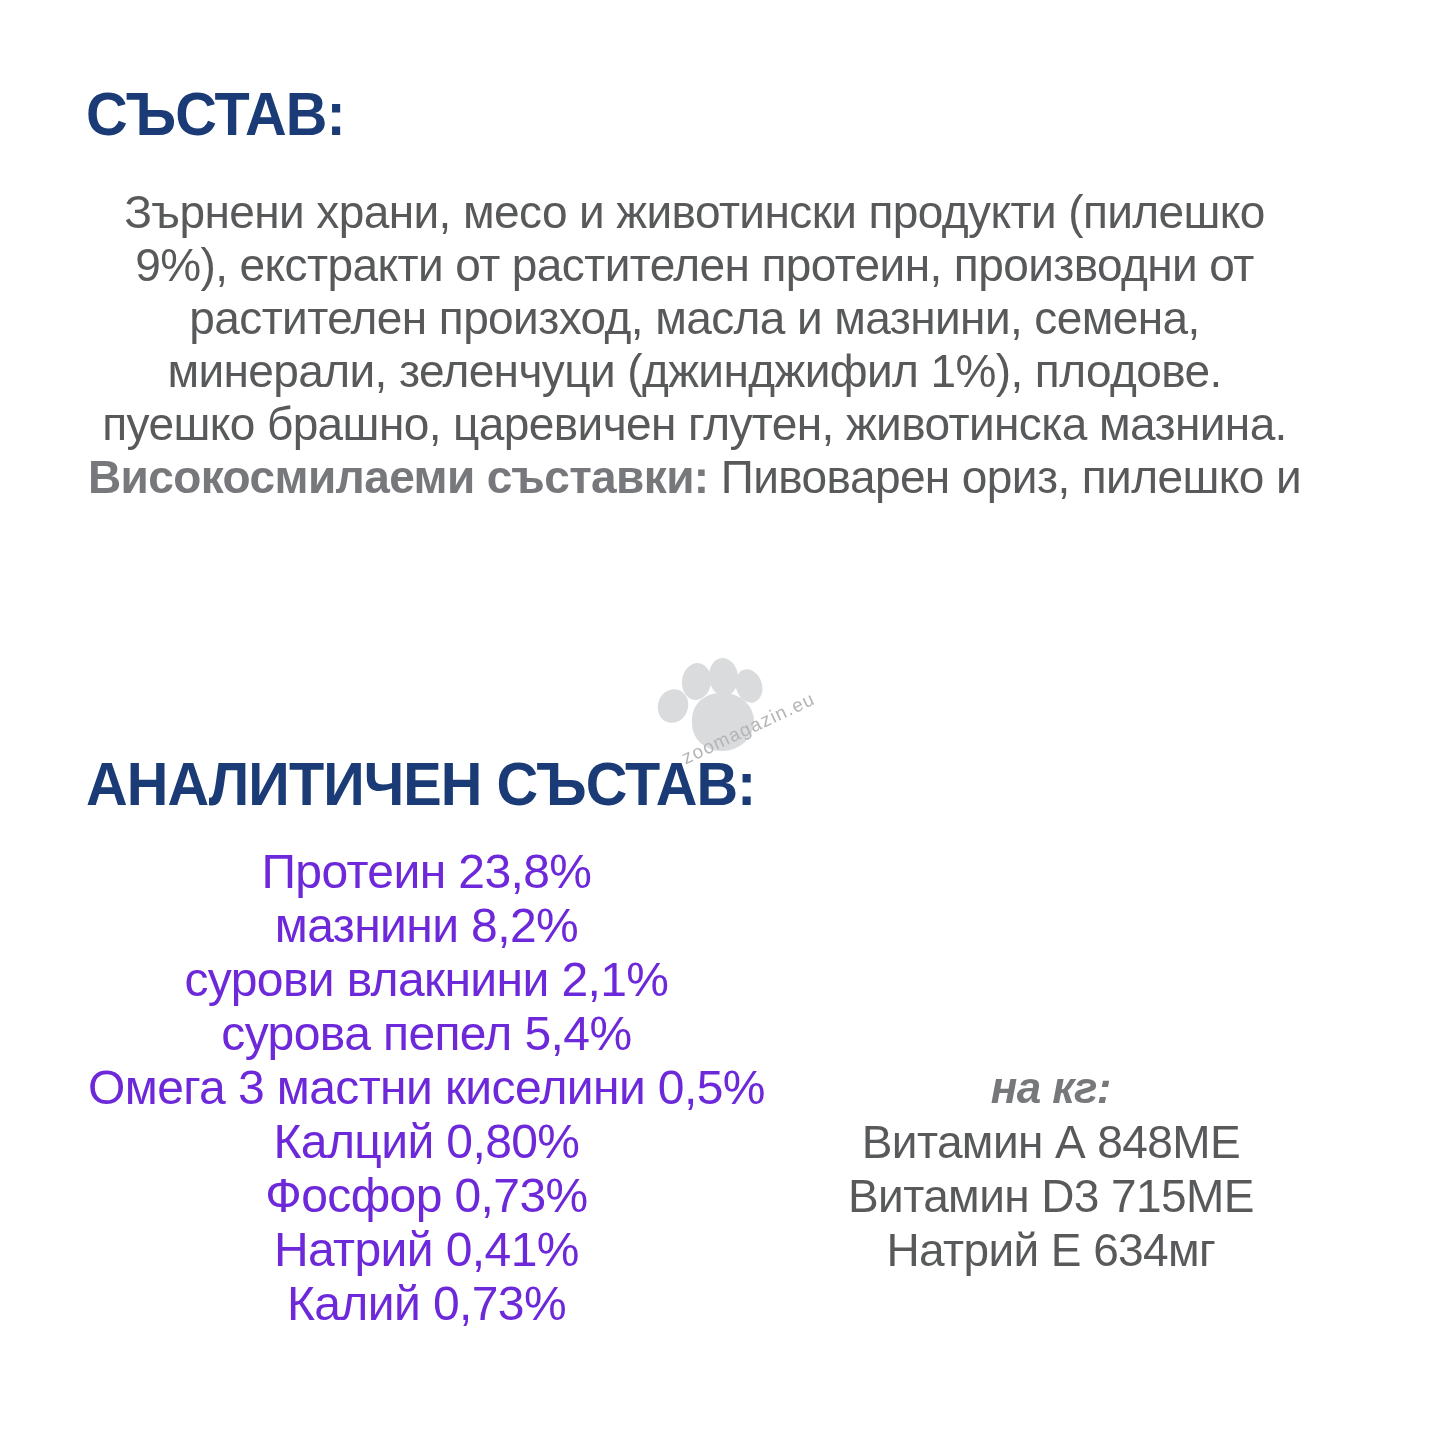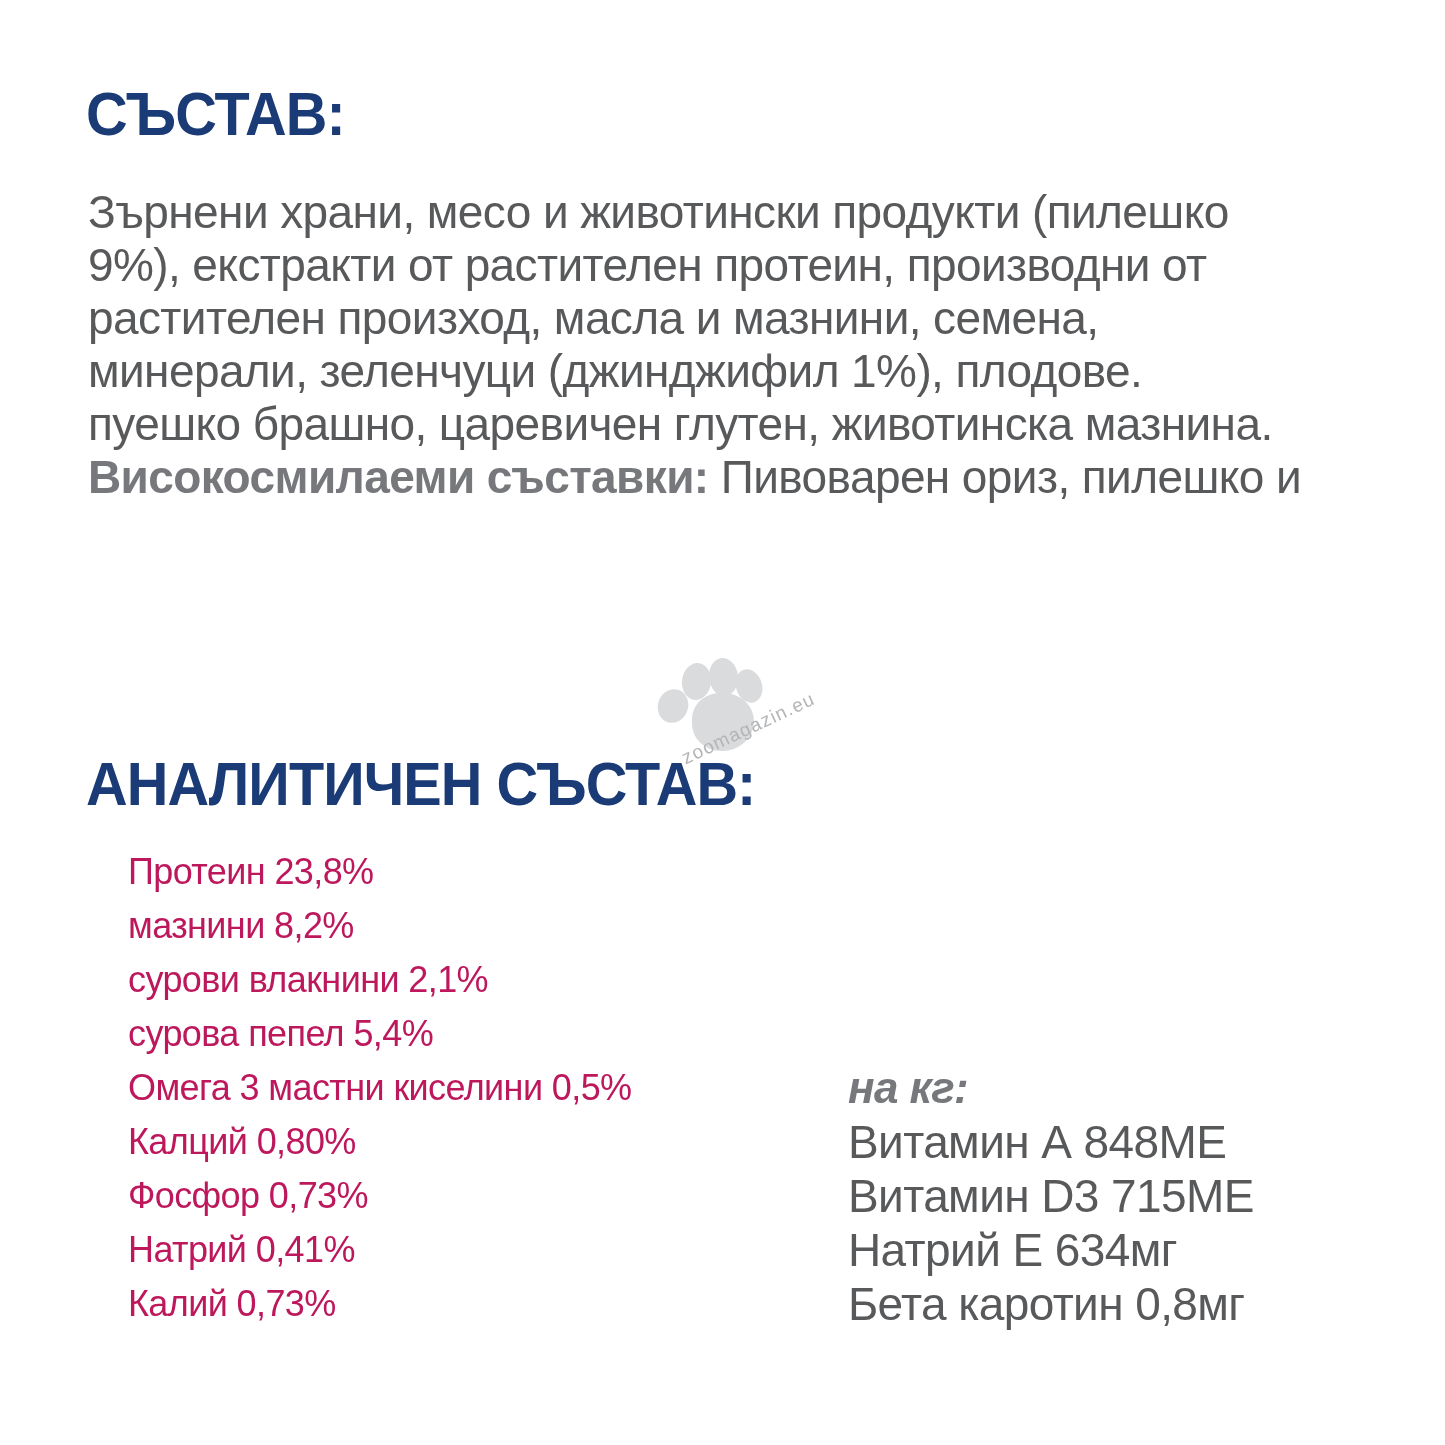--- a/index.html
+++ b/index.html
@@ -7,20 +7,21 @@
     padding: 0;
     background: #ffffff;
   }
   .page {
     position: relative;
     width: 1385px;
     height: 1445px;
     background: #ffffff;
     overflow: hidden;
     font-family: "Liberation Sans", sans-serif;
+    text-align: center;
   }
   .heading {
     position: absolute;
     left: 86px;
     margin: 0;
     font-size: 62px;
     font-weight: bold;
     color: #1b3b76;
     letter-spacing: -1px;
     transform: scaleX(0.93);
@@ -42,26 +43,25 @@
   }
   .bold-gray {
     font-weight: bold;
     color: #77787b;
   }
 
   .nutrient-list {
     position: absolute;
     left: 88px;
     top: 845px;
-    font-size: 36px;
+    font-size: 48px;
     line-height: 54px;
-    color: #be185d;
+    color: #6d28d9;
     letter-spacing: -0.6px;
     white-space: nowrap;
-    margin-left: 40px;
   }
   .vitamin-list {
     position: absolute;
     left: 848px;
     top: 1061px;
     font-size: 46px;
     line-height: 54px;
     color: #58595b;
     letter-spacing: -0.6px;
     white-space: nowrap;
@@ -141,16 +141,15 @@
     <div>Фосфор 0,73%</div>
     <div>Натрий 0,41%</div>
     <div>Калий 0,73%</div>
   </div>
 
   <div class="vitamin-list">
     <div class="per-kg">на кг:</div>
     <div>Витамин А 848МЕ</div>
     <div>Витамин D3 715МЕ</div>
     <div>Натрий Е 634мг</div>
-    <div>Бета каротин 0,8мг</div>
   </div>
 
 </div>
 
 </body></html>

